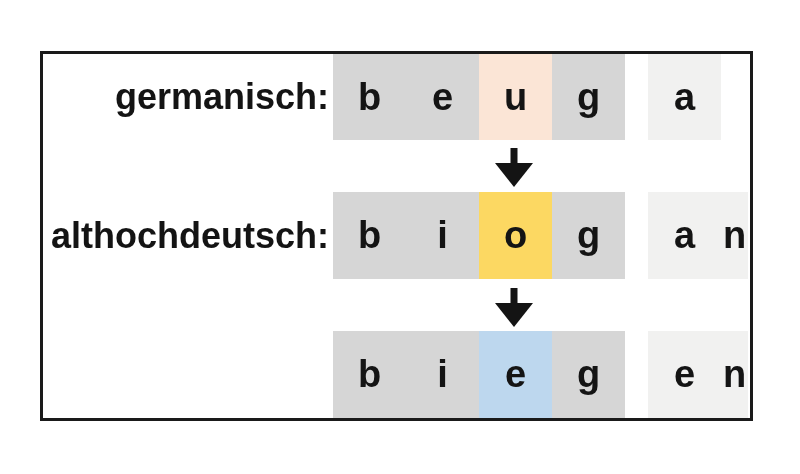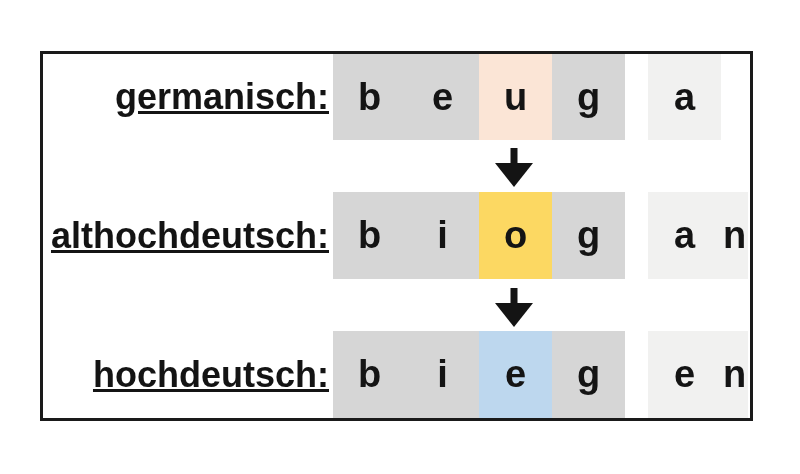--- a/index.html
+++ b/index.html
@@ -44,21 +44,20 @@
     height: 100%;
     display: flex;
     align-items: center;
     justify-content: flex-end;
     padding-right: 4px;
     box-sizing: border-box;
     font-size: 36px;
     font-weight: bold;
     color: var(--text, #141414);
     white-space: nowrap;
-    text-decoration: underline;
   }
   .cells {
     position: absolute;
     left: 290px;
     top: 0;
     height: 100%;
     display: flex;
   }
   .cell {
     width: 73px;
@@ -138,21 +137,20 @@
     </div>
 
     <div class="arrow arrow-2">
       <svg viewBox="0 0 44 40" aria-hidden="true">
         <rect class="shape" x="18.5" y="0" width="7" height="19"></rect>
         <polygon class="shape" points="3,15 41,15 22,39"></polygon>
       </svg>
     </div>
 
     <div class="row row-3">
-      <div class="stage-label">hochdeutsch:</div>
       <div class="cells">
         <div class="cell">b</div>
         <div class="cell">i</div>
         <div class="cell hl-blue">e</div>
         <div class="cell">g</div>
       </div>
       <div class="ending">
         <div class="cell">e</div>
         <div class="cell narrow">n</div>
       </div>

